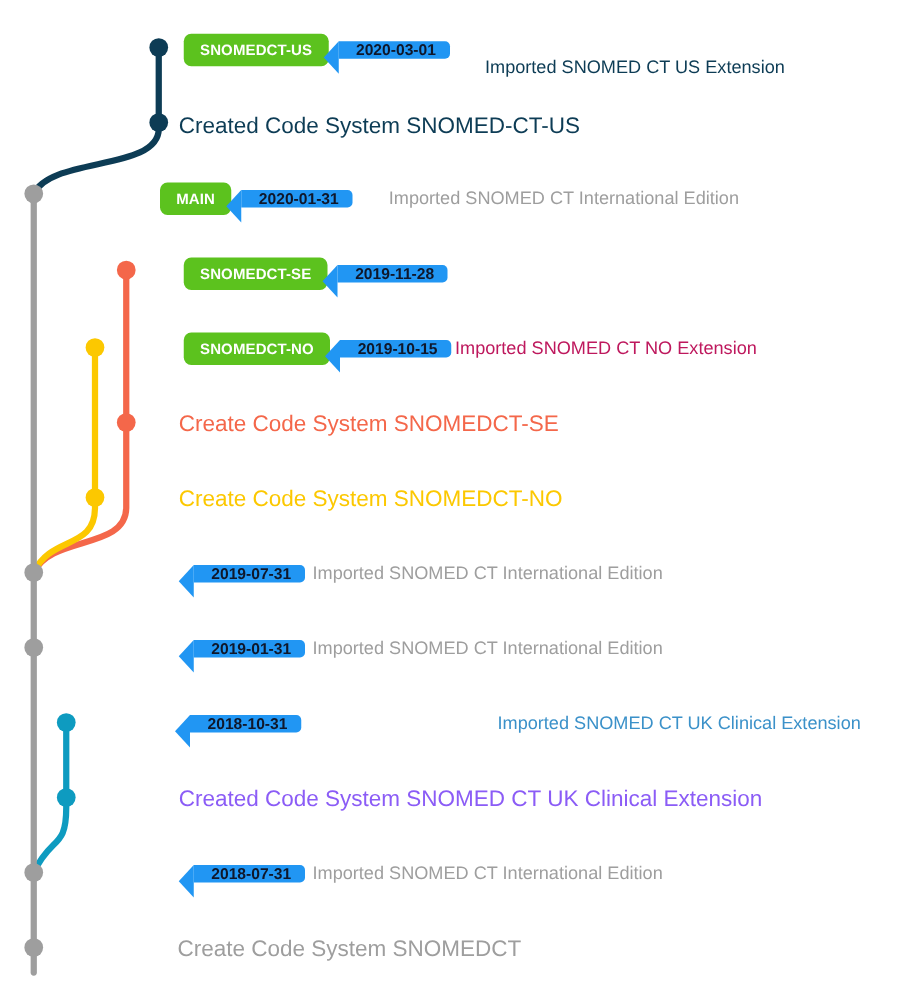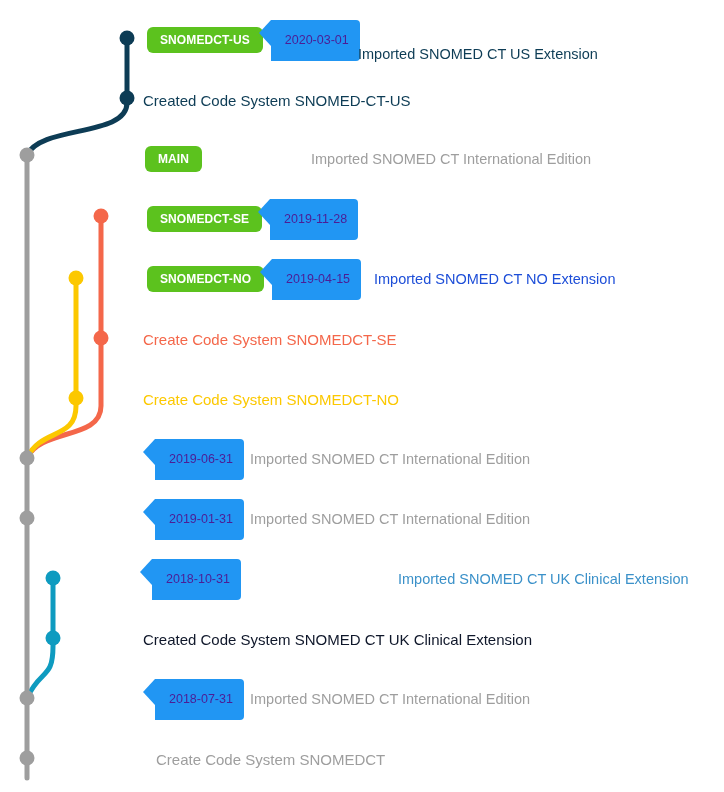--- a/index.html
+++ b/index.html
@@ -41,46 +41,46 @@
     font-weight: bold;
     letter-spacing: 0.1px;
     line-height: 1;
     text-align: right;
   }
   .date-tag {
     position: relative;
     display: inline-flex;
     align-items: center;
     justify-content: center;
-    height: 41px;
+    height: 14px;
     padding: 0 11px 0 14px;
     margin-left: 8px;
     background: #2196f3;
-    color: #4c1d95;
+    color: #0f172a;
     font-size: 12.5px;
-    font-weight: normal;
+    font-weight: bold;
     line-height: 1;
     border-top-right-radius: 4px;
     border-bottom-right-radius: 4px;
   }
   .date-tag::before {
     content: "";
     position: absolute;
     left: -12px;
     top: 0;
     width: 0; height: 0;
     border-top: 13px solid transparent;
     border-bottom: 13px solid transparent;
     border-right: 12px solid #2196f3;
   }
   .row-text {
     font-size: 14.5px;
     line-height: 1;
   }
-  .only-text { font-size: 15px; line-height: 1; }
+  .only-text { font-size: 18px; line-height: 1; }
 </style>
 </head>
 <body>
 
 <div id="stage">
   <svg id="graph-svg" viewBox="0 0 724 792" xmlns="http://www.w3.org/2000/svg">
       <path d="M 127 38 L 127 103 C 127 137, 41 125, 27 155" fill="none" stroke="#0d3c55" stroke-width="5" stroke-linecap="round"></path>
       <path d="M 101 216 L 101 406 C 101 440, 41 428, 27 458" fill="none" stroke="#f4674a" stroke-width="5" stroke-linecap="round"></path>
       <path d="M 76 278 L 76 406 C 76 440, 41 428, 27 458" fill="none" stroke="#fcc800" stroke-width="5" stroke-linecap="round"></path>
       <path d="M 53 578 L 53 646 C 53 680, 41 668, 27 698" fill="none" stroke="#0e9bc0" stroke-width="5" stroke-linecap="round"></path>
@@ -98,68 +98,69 @@
       <circle cx="27" cy="518" r="7.5" fill="#9e9e9e"></circle>
       <circle cx="27" cy="698" r="7.5" fill="#9e9e9e"></circle>
       <circle cx="27" cy="758" r="7.5" fill="#9e9e9e"></circle>
     </svg>
   <div id="rows-layer">
       <div class="row" style="top: 26px; left: 0px; right: 0px;">
         <div style="position: absolute; left: 147px; display: flex; align-items: center;">
           <span class="branch-badge">SNOMEDCT-US</span>
           <span class="date-tag">2020-03-01</span>
         </div>
-        <span class="row-text" style="position: absolute; left: 358px; color: rgb(13, 60, 85); margin-top: 28px;">Imported SNOMED CT US Extension</span>
+        <span class="row-text" style="position: absolute; left: 388px; color: rgb(13, 60, 85); margin-top: 28px;">Imported SNOMED CT US Extension</span>
       </div>
       <div class="row" style="top: 86px; left: 0px; right: 0px;">
         <span class="only-text" style="position: absolute; left: 143px; color: rgb(13, 60, 85);">Created Code System SNOMED-CT-US</span>
       </div>
       <div class="row" style="top: 145px; left: 0px; right: 0px;">
-        <div style="position: absolute; left: 145px; display: flex; align-items: center;">
+        <div style="position: absolute; left: 128px; display: flex; align-items: center;">
           <span class="branch-badge">MAIN</span>
+          <span class="date-tag">2020-01-31</span>
         </div>
         <span class="row-text" style="position: absolute; left: 311px; color: rgb(158, 158, 158);">Imported SNOMED CT International Edition</span>
       </div>
       <div class="row" style="top: 205px; left: 0px; right: 0px;">
         <div style="position: absolute; left: 147px; display: flex; align-items: center;">
           <span class="branch-badge">SNOMEDCT-SE</span>
           <span class="date-tag">2019-11-28</span>
         </div>
       </div>
       <div class="row" style="top: 265px; left: 0px; right: 0px;">
         <div style="position: absolute; left: 147px; display: flex; align-items: center;">
           <span class="branch-badge">SNOMEDCT-NO</span>
-          <span class="date-tag">2019-04-15</span>
+          <span class="date-tag">2019-10-15</span>
         </div>
-        <span class="row-text" style="position: absolute; left: 374px; color: #1d4ed8;">Imported SNOMED CT NO Extension</span>
+        <span class="row-text" style="position: absolute; left: 364px; color: #be185d;">Imported SNOMED CT NO Extension</span>
       </div>
       <div class="row" style="top: 325px; left: 0px; right: 0px;">
         <span class="only-text" style="position: absolute; left: 143px; color: rgb(244, 103, 74);">Create Code System SNOMEDCT-SE</span>
       </div>
       <div class="row" style="top: 385px; left: 0px; right: 13px; padding-left: 20px;">
         <span class="only-text" style="position: absolute; left: 143px; color: rgb(252, 200, 0);">Create Code System SNOMEDCT-NO</span>
       </div>
       <div class="row" style="top: 445px; left: 0px; right: 0px;">
-        <span class="date-tag" style="position: absolute; left: 155px; margin-left: 0px;">2019-06-31</span>
+        <span class="date-tag" style="position: absolute; left: 155px; margin-left: 0px;">2019-07-31</span>
         <span class="row-text" style="position: absolute; left: 250px; color: rgb(158, 158, 158);">Imported SNOMED CT International Edition</span>
       </div>
       <div class="row" style="top: 505px; left: 0px; right: 0px;">
         <span class="date-tag" style="position: absolute; left: 155px; margin-left: 0px;">2019-01-31</span>
         <span class="row-text" style="position: absolute; left: 250px; color: rgb(158, 158, 158);">Imported SNOMED CT International Edition</span>
       </div>
       <div class="row" style="top: 565px; left: 0px; right: 0px;">
         <div style="position: absolute; left: 144px; display: flex; align-items: center;">
           <span class="date-tag">2018-10-31</span>
         </div>
         <span class="row-text" style="position: absolute; left: 398px; color: rgb(59, 145, 201);">Imported SNOMED CT UK Clinical Extension</span>
       </div>
       <div class="row" style="top: 625px; left: 0px; right: 0px;">
-        <span class="only-text" style="position: absolute; left: 143px; color: #0f172a;">Created Code System SNOMED CT UK Clinical Extension</span>
+        <span class="only-text" style="position: absolute; left: 143px; color: #8b5cf6;">Created Code System SNOMED CT UK Clinical Extension</span>
       </div>
       <div class="row" style="top: 685px; left: 0px; right: 0px;">
         <span class="date-tag" style="position: absolute; left: 155px; margin-left: 0px;">2018-07-31</span>
         <span class="row-text" style="position: absolute; left: 250px; color: rgb(158, 158, 158);">Imported SNOMED CT International Edition</span>
       </div>
       <div class="row" style="top: 745px; left: 0px; right: 0px;">
-        <span class="only-text" style="position: absolute; left: 156px; color: rgb(158, 158, 158); text-align: center;">Create Code System SNOMEDCT</span>
+        <span class="only-text" style="position: absolute; left: 142px; color: rgb(158, 158, 158); text-align: center;">Create Code System SNOMEDCT</span>
       </div>
     </div>
 </div>
 
 </body></html>

